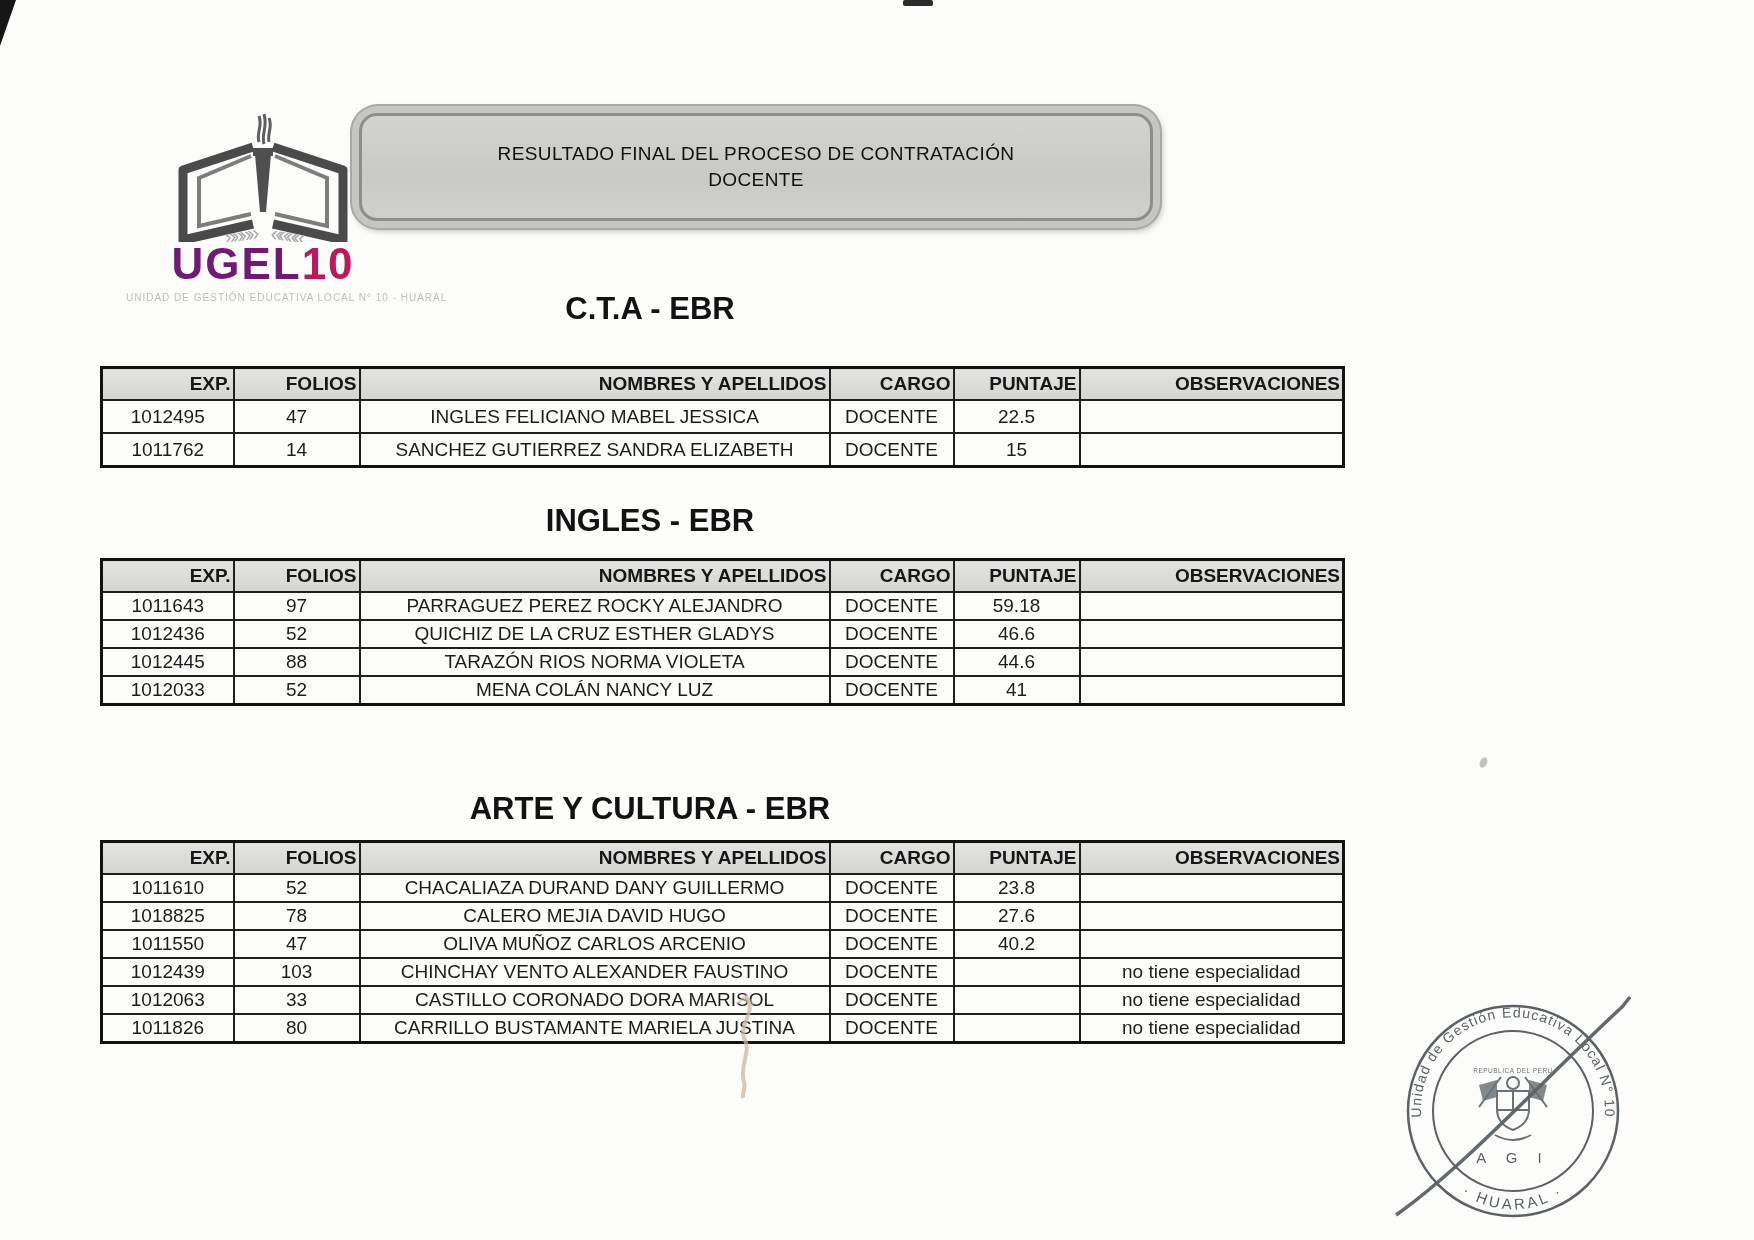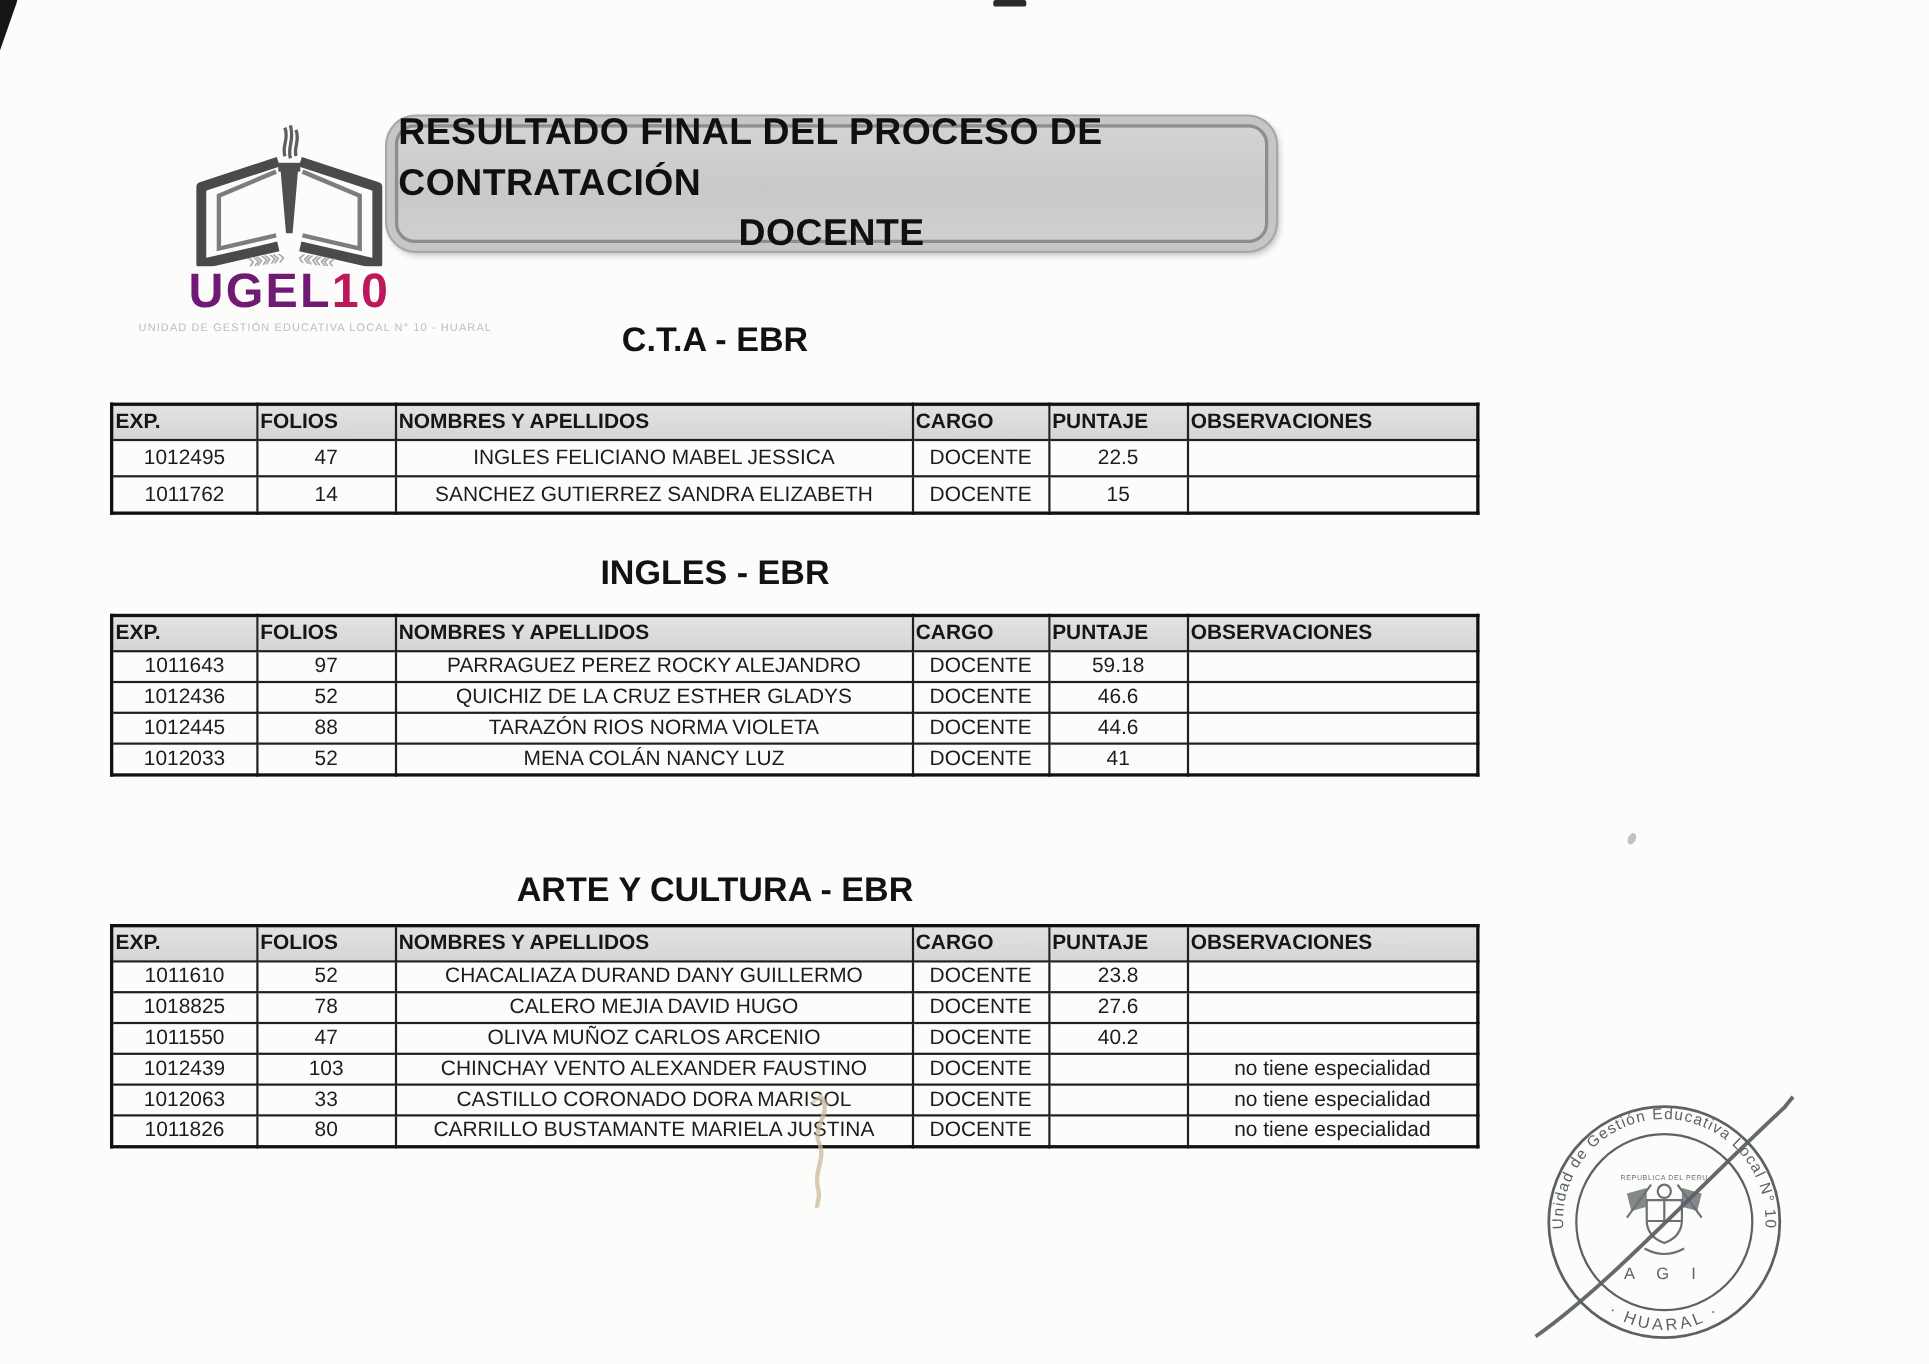--- a/index.html
+++ b/index.html
@@ -24,37 +24,37 @@
   .logo-caption{font-size:10px;color:#bdbdbd;letter-spacing:1px;margin-top:6px;white-space:nowrap;}
 
   
   .banner{position:absolute;left:352px;top:106px;width:808px;height:122px;
     background:#c6c6c4;border-radius:26px;
     box-shadow:0 0 0 2px #a8a8a6, 2px 3px 6px rgba(0,0,0,.25);
     padding:7px;box-sizing:border-box;}
   .banner-inner{width:100%;height:100%;border:3px solid #8e8e8c;border-radius:18px;
     background:linear-gradient(180deg,#d3d3d1 0%,#c9c9c7 55%,#cfcfcd 100%);
     display:flex;flex-direction:column;align-items:center;justify-content:center;box-sizing:border-box;}
-  .banner-line{font-size:34px;font-weight:bold;color:#101010;letter-spacing:.4px;line-height:1.35;}
+  .banner-line{font-size:19px;font-weight:normal;color:#101010;letter-spacing:.4px;line-height:1.35;}
 
   
   .section-title{position:absolute;left:100px;width:1100px;text-align:center;
     font-size:31px;font-weight:bold;color:#121212;}
   .t1-title{top:291px;}
   .t2-title{top:503px;}
   .t3-title{top:791px;}
 
   
   .tbl-wrap{position:absolute;left:100px;}
   .t1{top:366px;} .t2{top:558px;} .t3{top:840px;}
   table.doc{border-collapse:collapse;table-layout:fixed;width:1242px;border:3px solid #111;}
   table.doc th, table.doc td{border:2px solid #1f1f1f;overflow:hidden;white-space:nowrap;}
   table.doc th{
     background:linear-gradient(180deg,#e2e2e0,#d5d5d3);
-    font-size:19px;font-weight:bold;color:#161616;height:30px;text-align:left;padding:0 2px;}
+    font-size:19px;font-weight:bold;color:#161616;height:30px;text-align:right;padding:0 2px;}
   table.doc td{font-size:19px;color:#1c1c1c;text-align:center;padding:0 2px;}
   .t1 td{height:31px;} .t2 td{height:26px;} .t3 td{height:26px;}
   td.cell-left{text-align:left;padding-left:7px;}
   td.obs-left{text-align:left;padding-left:8px;}
 
   
   .stamp{position:absolute;left:1382px;top:983px;width:262px;height:252px;opacity:.88;}
 </style>
 </head>
 <body>

